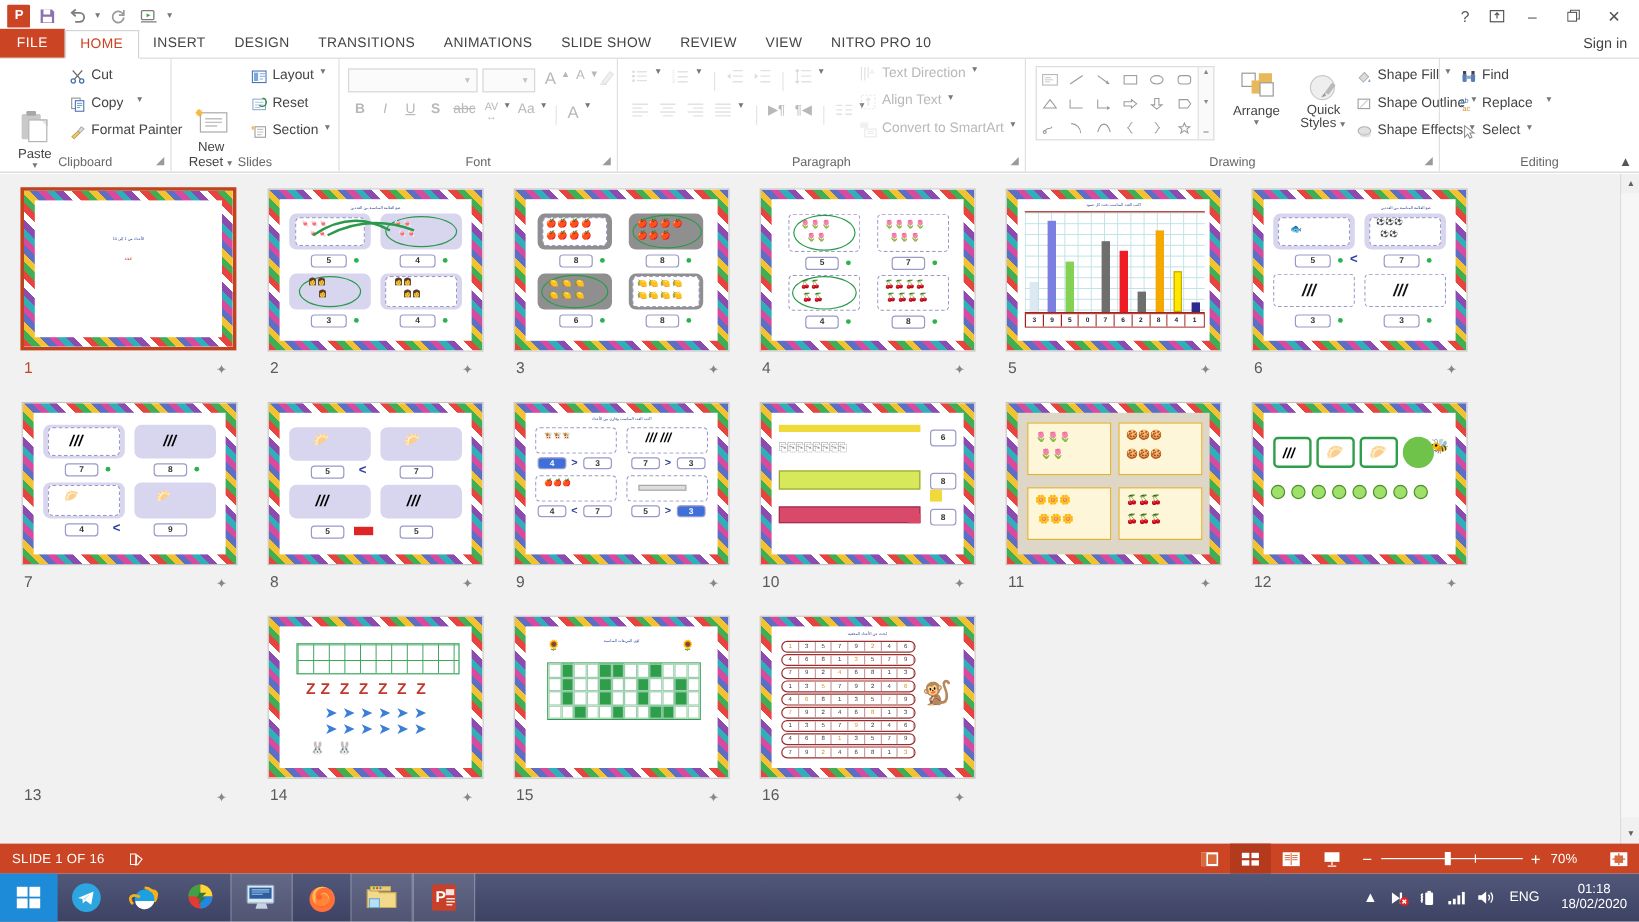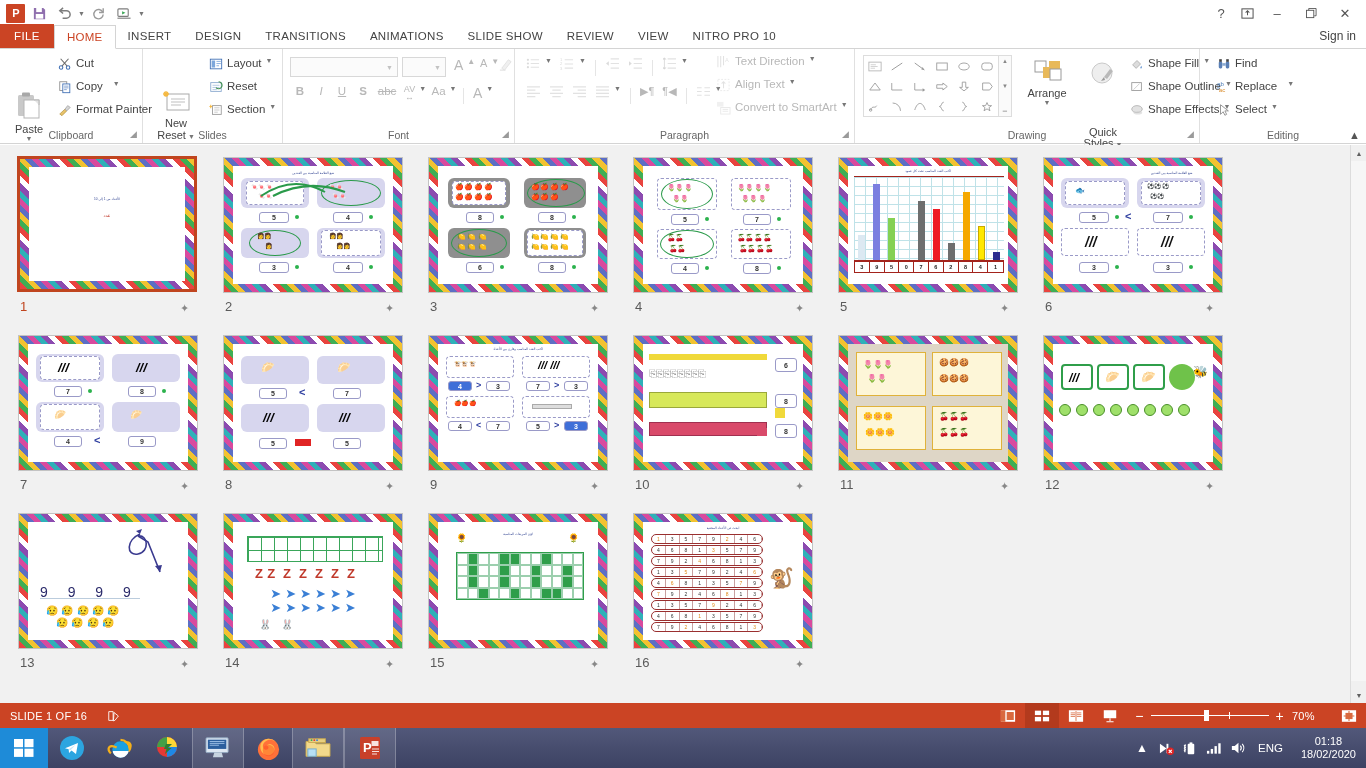--- a/index.html
+++ b/index.html
@@ -721,21 +721,21 @@
     </div>
 
     <div class="big-btn" style="position:absolute;left:224px;top:10px;width:48px;">
       <span>
         <svg width="30" height="28" viewBox="0 0 30 28">
           <path d="M4 14a10 10 0 0 1 20 0 10 10 0 0 1-20 0z" fill="#eee" stroke="#c9c9c9"></path>
           <path d="M16 18l6-8 3 2-6 8z" fill="#b9b9b9"></path>
           <path d="M16 18l-3 4 4-1z" fill="#9a9a9a"></path>
         </svg>
       </span>
-      <span style="line-height:11px;text-align:center;margin-top:40px;">
+      <span style="line-height:11px;text-align:center;">
         <span>Quick</span><br>
         <span>Styles</span><span class="caret"> ▼</span>
       </span>
     </div>
 
     <div class="small-btn" style="position:absolute;left:272px;top:8px;">
       <span>
         <svg width="14" height="14" viewBox="0 0 16 16">
             <path d="M3 9 8 4l4 4-5 5z" fill="#dcdcdc" stroke="#b0b0b0"></path>
             <path d="M13 10c1 1.5 1.2 3-.5 3S12 11.5 13 10z" fill="#7da7db"></path>
@@ -1167,37 +1167,20 @@
               <span style="width:12px;height:12px;border-radius:50%;background:#9fe06a;border:1px solid #4a8f2a;"></span>
             </div>
           </div>
         </div>
       </div>
       <div class="thumb-num">12</div>
       <div class="thumb-star">✦</div>
     </div>
 
     <div class="thumb-cell">
-      <div class="thumb-frame">
-        <div class="sl">
-          <div class="sl-border"></div>
-          <div class="sl-inner">
-            <svg style="position:absolute;left:92px;top:6px;" width="50" height="48">
-              <path d="M20 6C6 12 6 28 18 26 30 24 28 6 18 8" stroke="#3a3a8f" stroke-width="1.6" fill="none"></path>
-              <path d="M18 8 28 14 40 44" stroke="#3a3a8f" stroke-width="1.6" fill="none"></path>
-              <path d="M40 44 35 38 42 37z" fill="#3a3a8f"></path>
-              <path d="M20 6 16 3 22 1z" fill="#3a3a8f"></path>
-            </svg>
-            <div style="position:absolute;left:12px;top:62px;font-size:14px;color:#2a2a6a;letter-spacing:8px;">9   9   9   9</div>
-            <div style="position:absolute;left:12px;top:76px;width:100px;height:1px;background:#bcd;"></div>
-            <span class="emoji" style="left:18px;top:84px;font-size:10px;letter-spacing:3px;">😥😥😥😥😥</span>
-            <span class="emoji" style="left:28px;top:96px;font-size:10px;letter-spacing:3px;">😥😥😥😥</span>
-          </div>
-        </div>
-      </div>
       <div class="thumb-num">13</div>
       <div class="thumb-star">✦</div>
     </div>
 
     <div class="thumb-cell">
       <div class="thumb-frame">
         <div class="sl">
           <div class="sl-border"></div>
           <div class="sl-inner">
             <div style="position:absolute;left:14px;top:14px;width:136px;height:26px;

